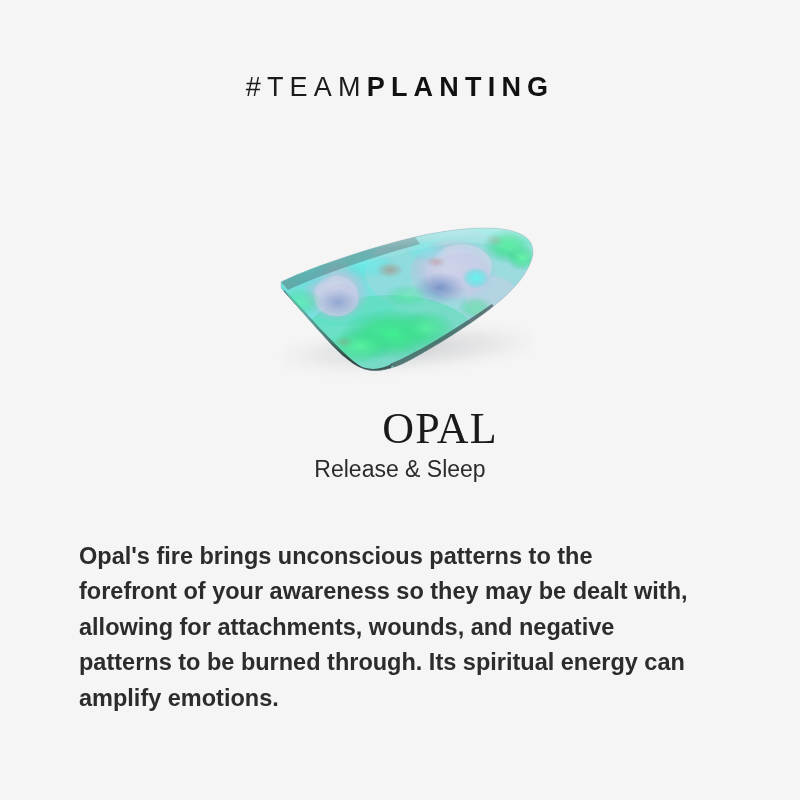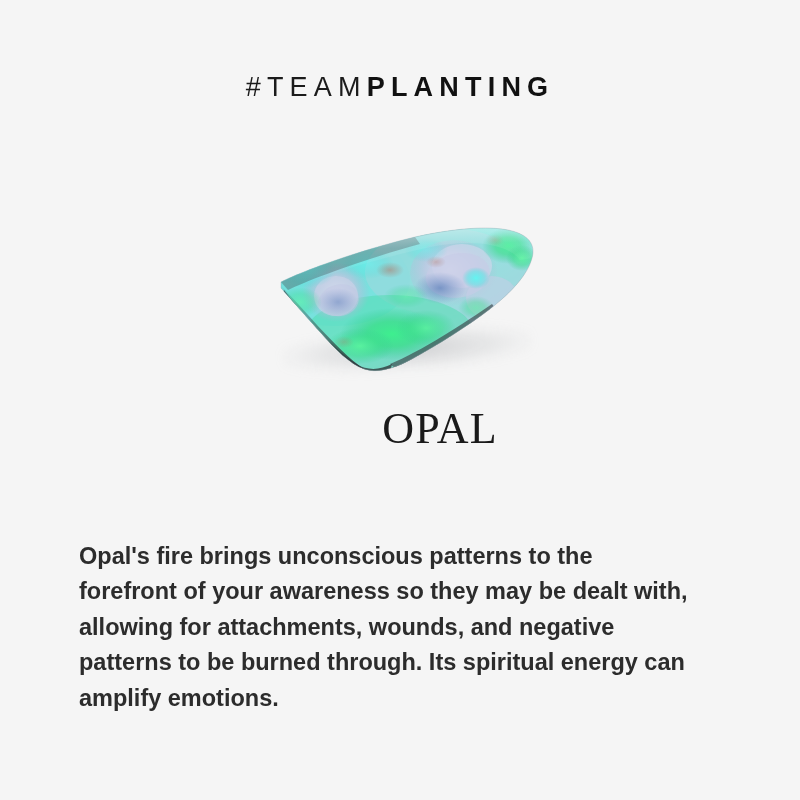--- a/index.html
+++ b/index.html
@@ -257,16 +257,17 @@
 
       <path d="M41,72 C60,62 120,40 175,27 C215,18 248,16 268,20
                C288,24 296,34 292,48 C288,64 272,82 250,99
                C228,116 196,136 172,149 C152,160 136,163 124,159
                C110,154 96,140 80,122 C64,104 48,86 41,78 Z" fill="none" stroke="#9aa3ab" stroke-opacity="0.35" stroke-width="1"></path>
     </svg>
   </div>
 
   <div class="stone-name">OPAL</div>
 
+  <div class="stone-tagline">Release &amp; Sleep</div>
 
   <p class="description">Opal's fire brings unconscious patterns to the forefront of your awareness so they may be dealt with, allowing for attachments, wounds, and negative patterns to be burned through. Its spiritual energy can amplify emotions.</p>
 
 </div>
 
 </body></html>

